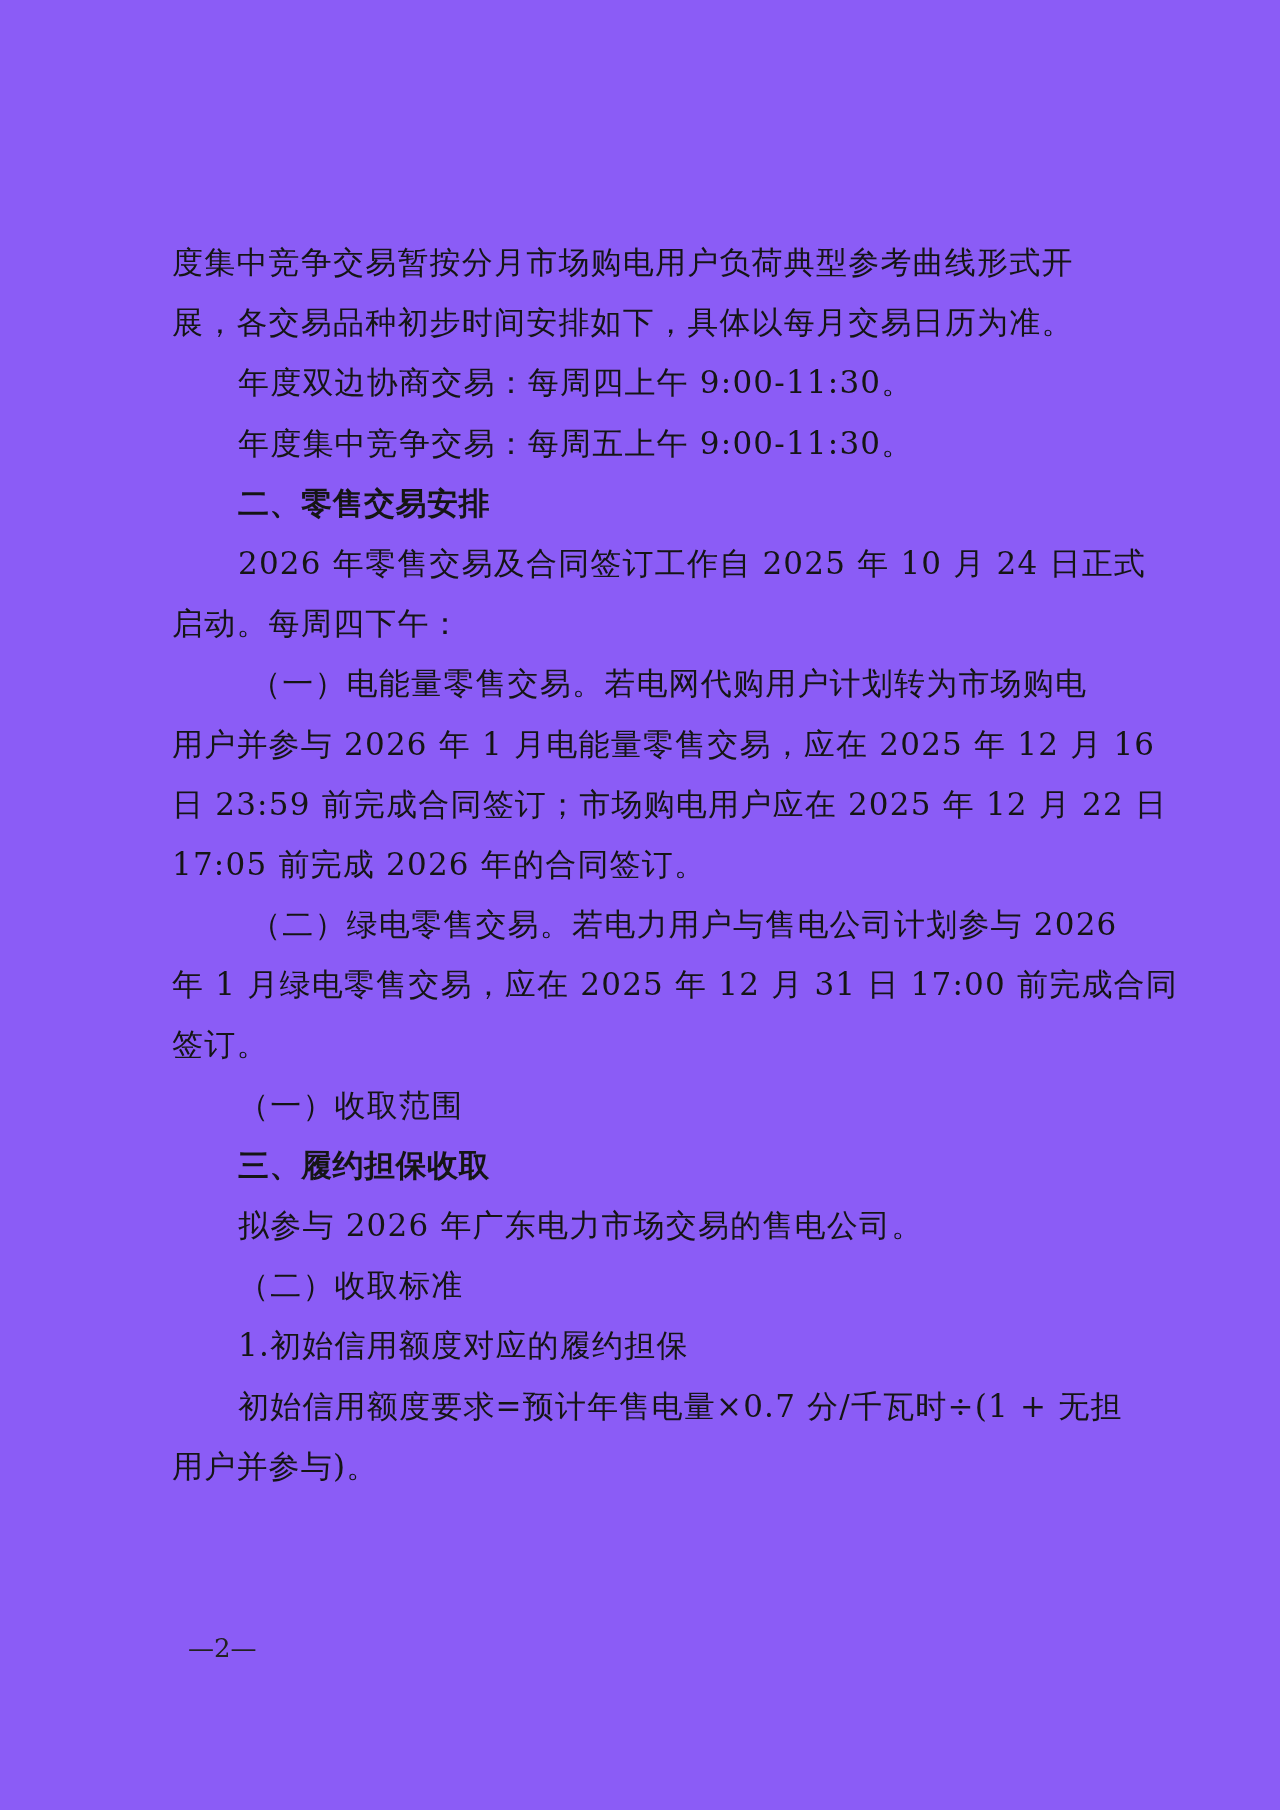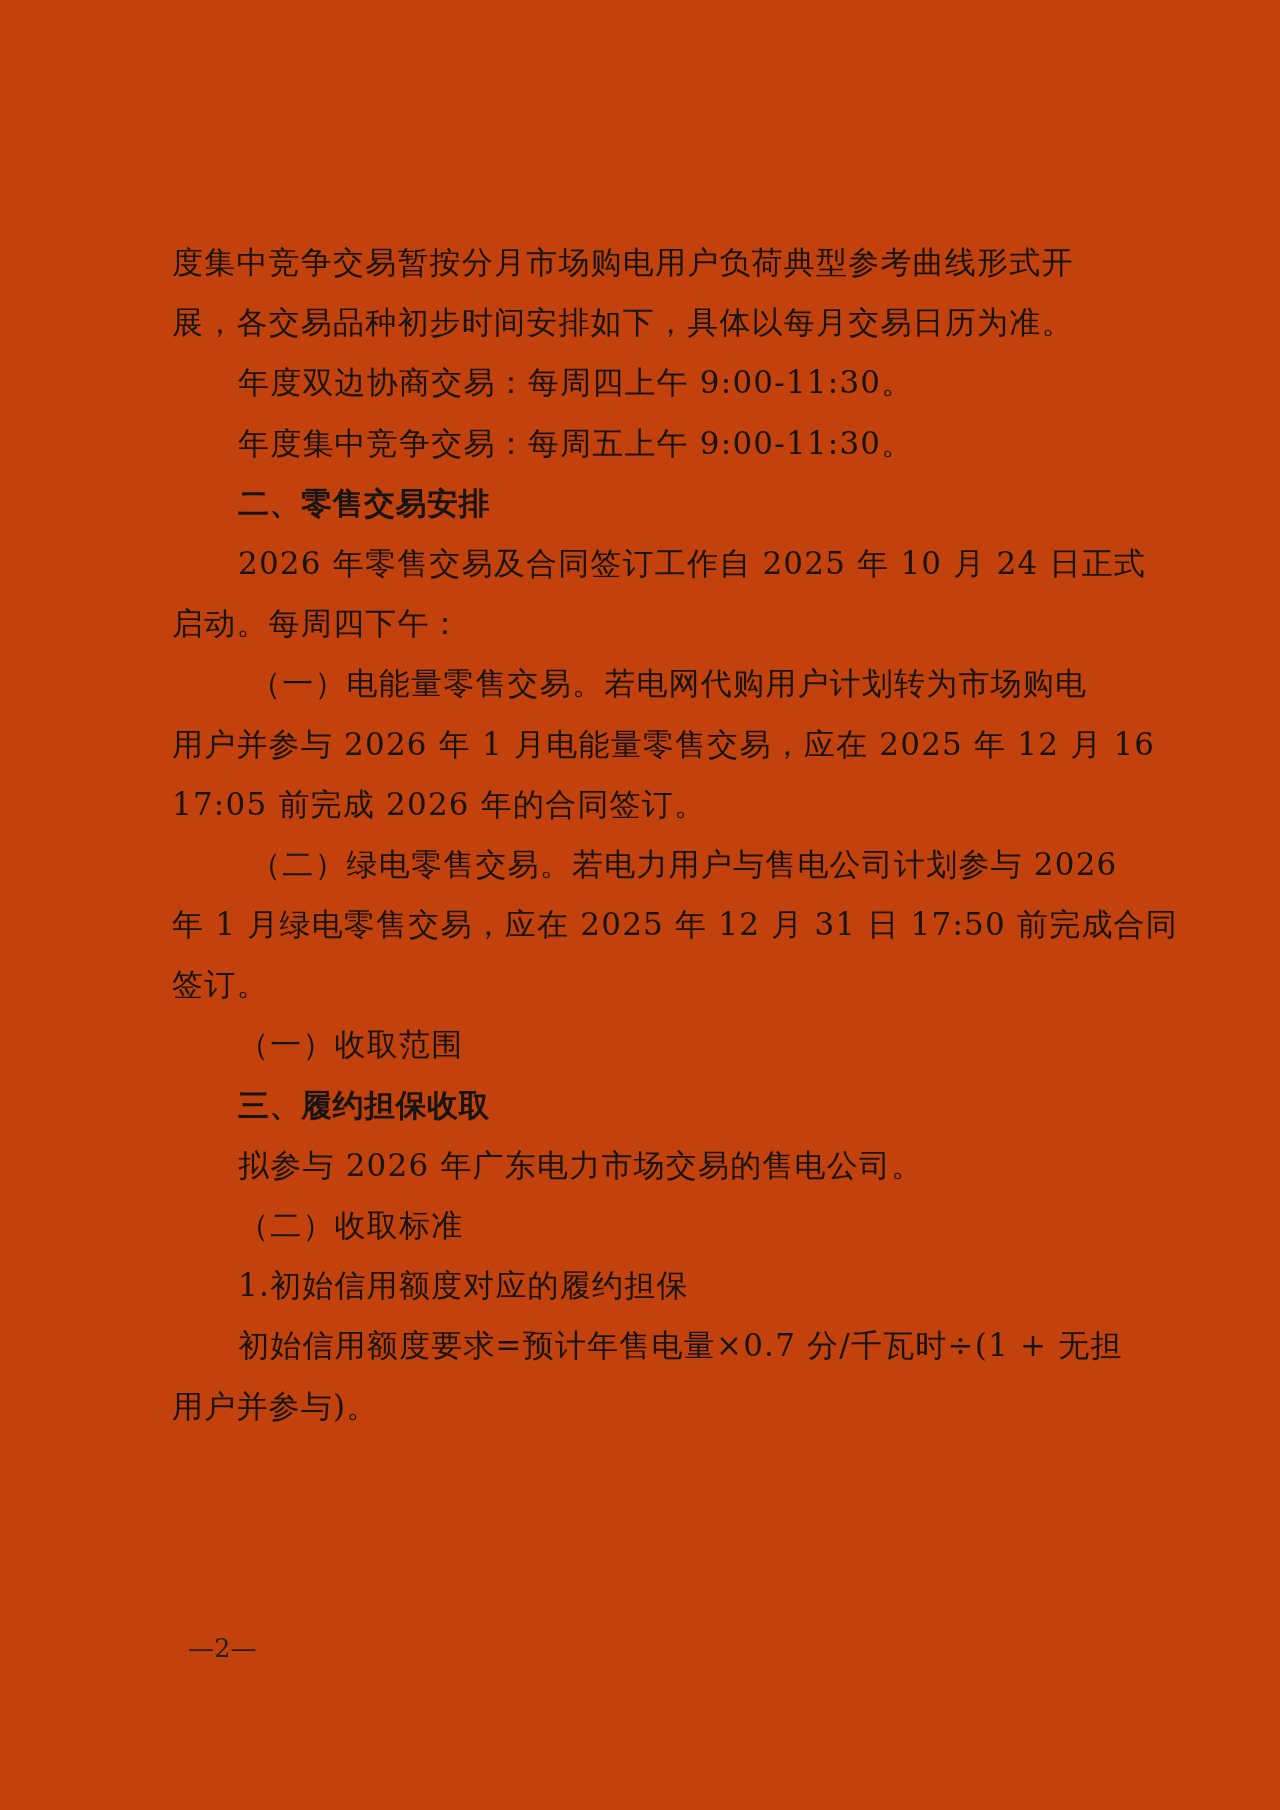--- a/index.html
+++ b/index.html
@@ -13,21 +13,21 @@
       position: relative;
       overflow: hidden;
       color: #111111;
       font-family: "DejaVu Serif", "Liberation Serif", serif;
     }
     .page {
       position: absolute;
       left: 0; top: 0;
       width: 1280px;
       height: 1810px;
-      background: #c2410c;
+      background: #8b5cf6;
     }
     .body-text {
       position: absolute;
       left: 172px;
       top: 238px;
       width: 960px;
     }
     .line {
       height: 60.2px;
       line-height: 48px;
@@ -65,24 +65,25 @@
     <div class="line indent">年度双边协商交易：每周四上午 9:00-11:30。</div>
     <div class="line indent">年度集中竞争交易：每周五上午 9:00-11:30。</div>
 
     <div class="line indent heading">二、零售交易安排</div>
 
     <div class="line indent">2026 年零售交易及合同签订工作自 2025 年 10 月 24 日正式</div>
     <div class="line">启动。每周四下午：</div>
 
     <div class="line indent-paren">（一）电能量零售交易。若电网代购用户计划转为市场购电</div>
     <div class="line">用户并参与 2026 年 1 月电能量零售交易，应在 2025 年 12 月 16</div>
+    <div class="line">日 23:59 前完成合同签订；市场购电用户应在 2025 年 12 月 22 日</div>
     <div class="line">17:05 前完成 2026 年的合同签订。</div>
 
     <div class="line indent-paren">（二）绿电零售交易。若电力用户与售电公司计划参与 2026</div>
-    <div class="line">年 1 月绿电零售交易，应在 2025 年 12 月 31 日 17:50 前完成合同</div>
+    <div class="line">年 1 月绿电零售交易，应在 2025 年 12 月 31 日 17:00 前完成合同</div>
     <div class="line">签订。</div>
 
     <div class="line indent">（一）收取范围</div>
 
     <div class="line indent heading">三、履约担保收取</div>
     <div class="line indent">拟参与 2026 年广东电力市场交易的售电公司。</div>
     <div class="line indent">（二）收取标准</div>
     <div class="line indent">1.初始信用额度对应的履约担保</div>
 
     <div class="line indent">初始信用额度要求=预计年售电量×0.7 分/千瓦时÷(1 + 无担</div>

